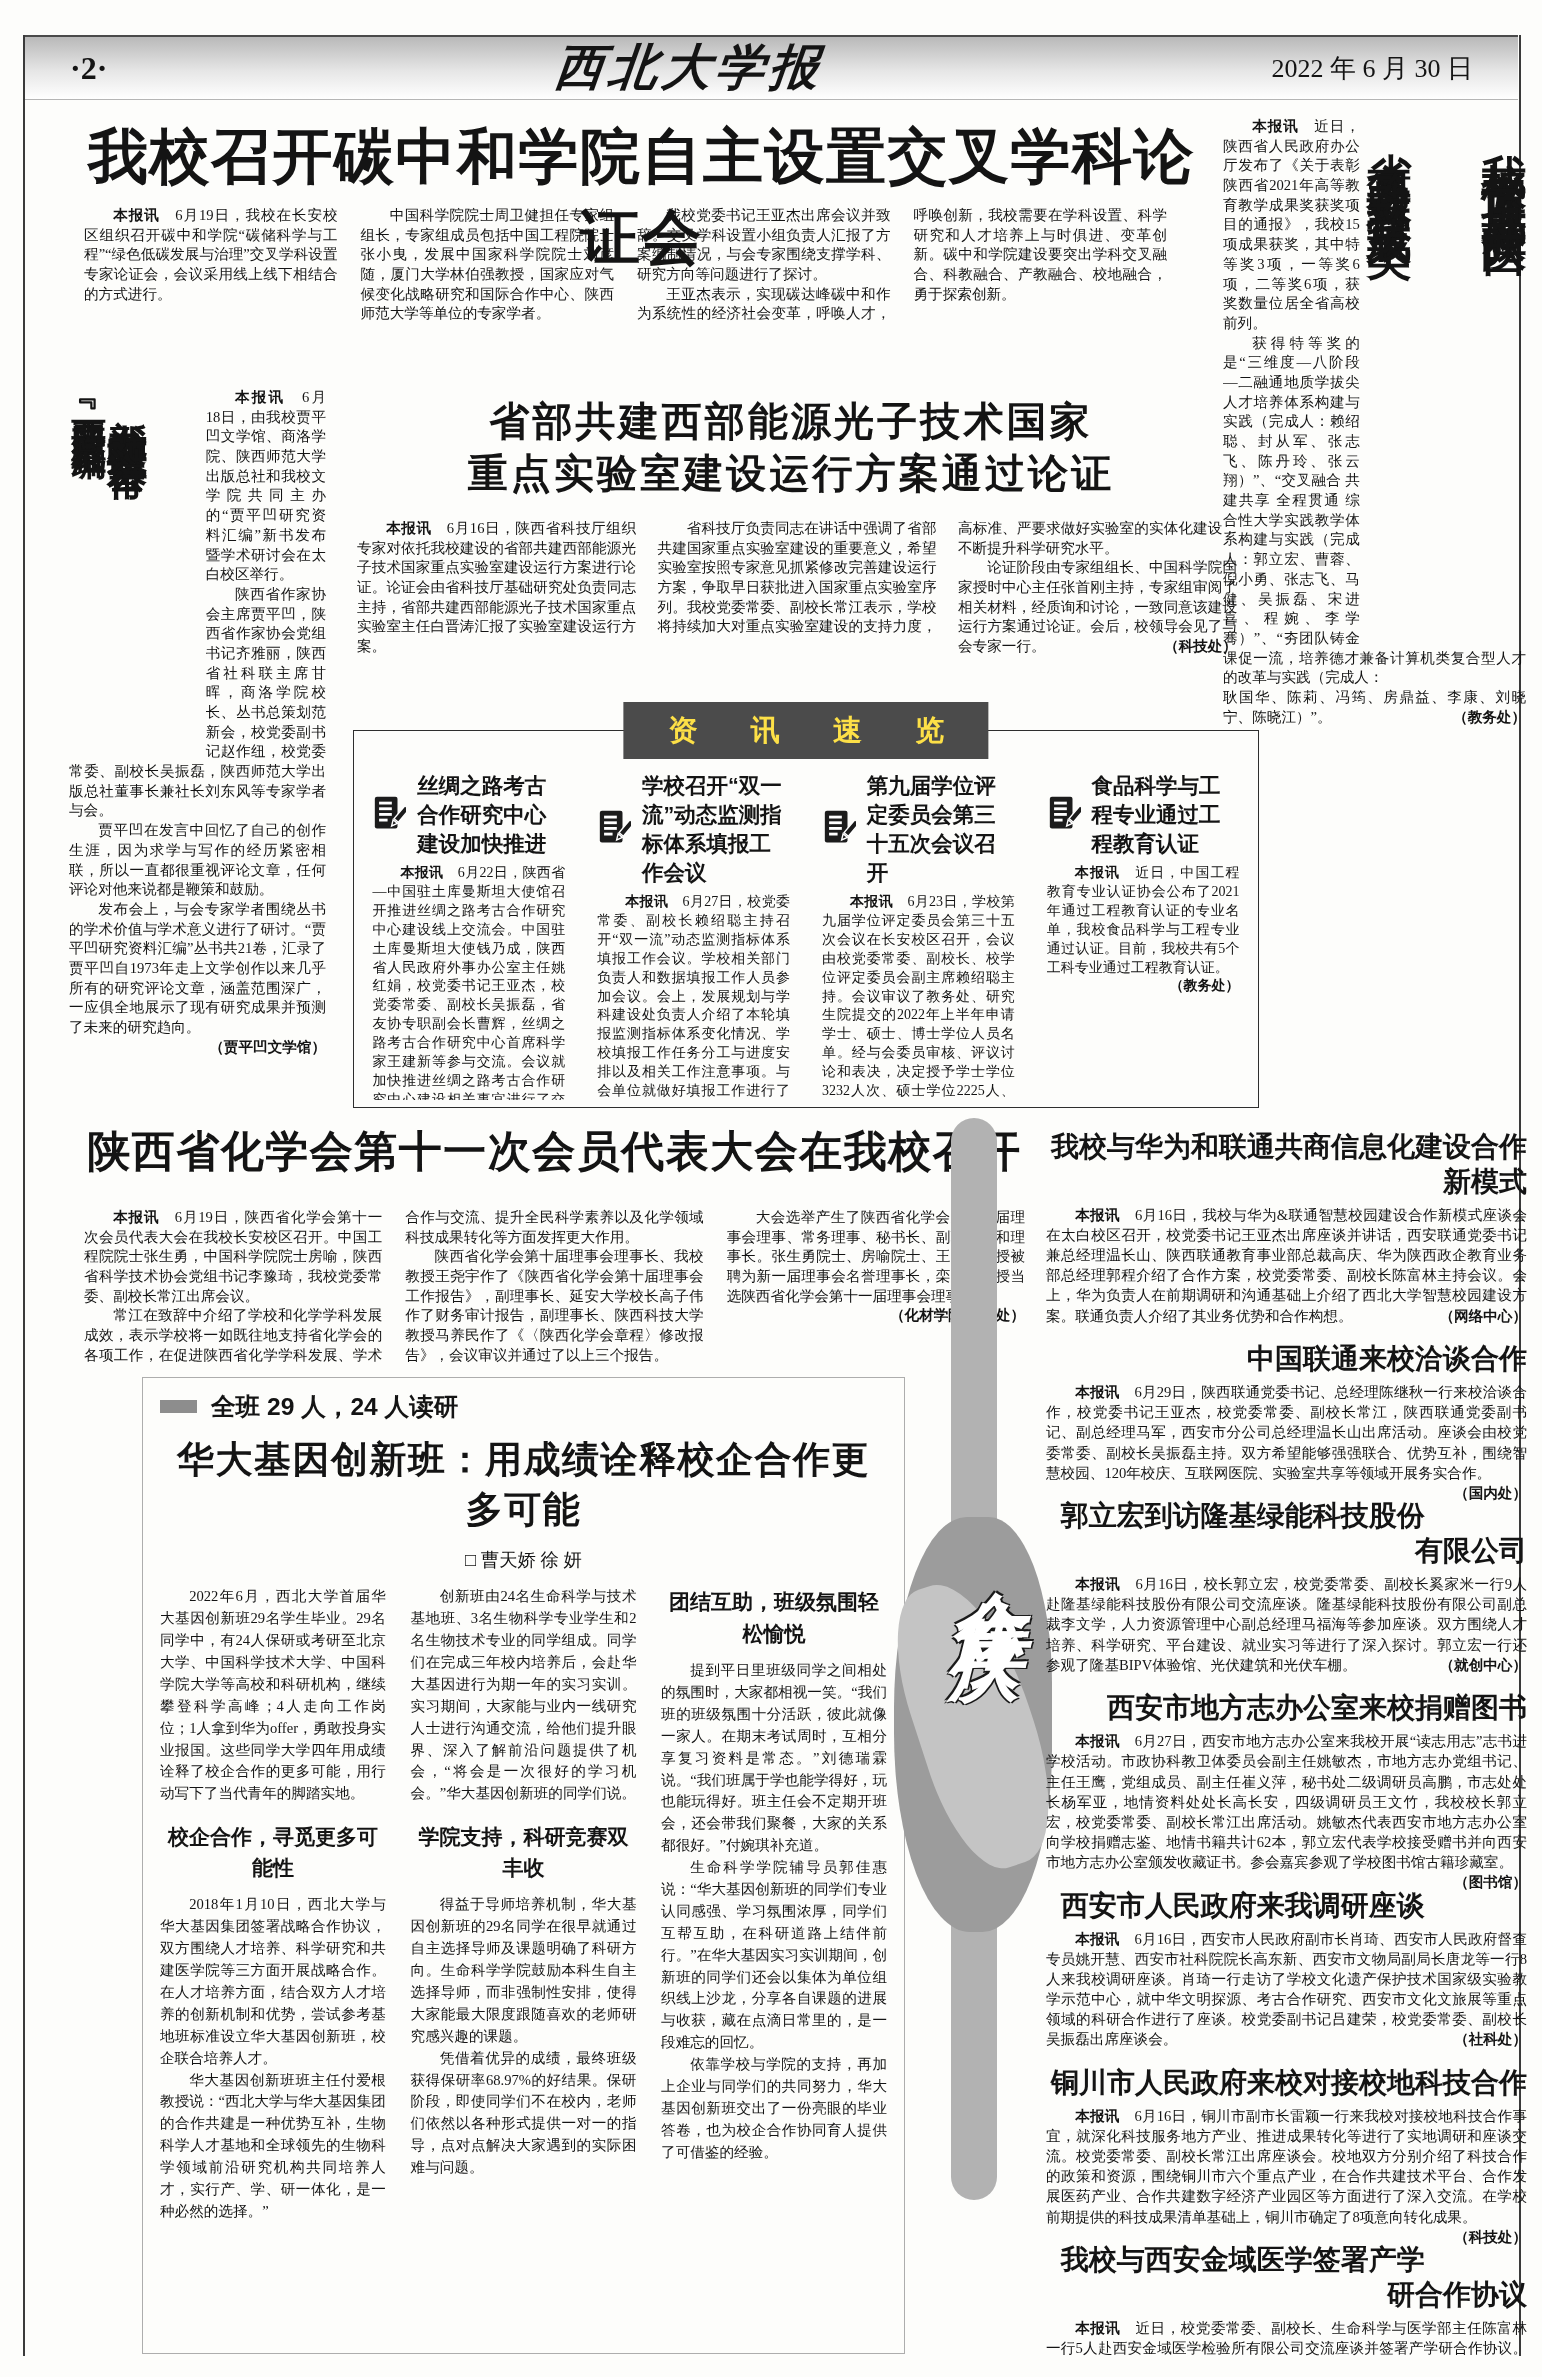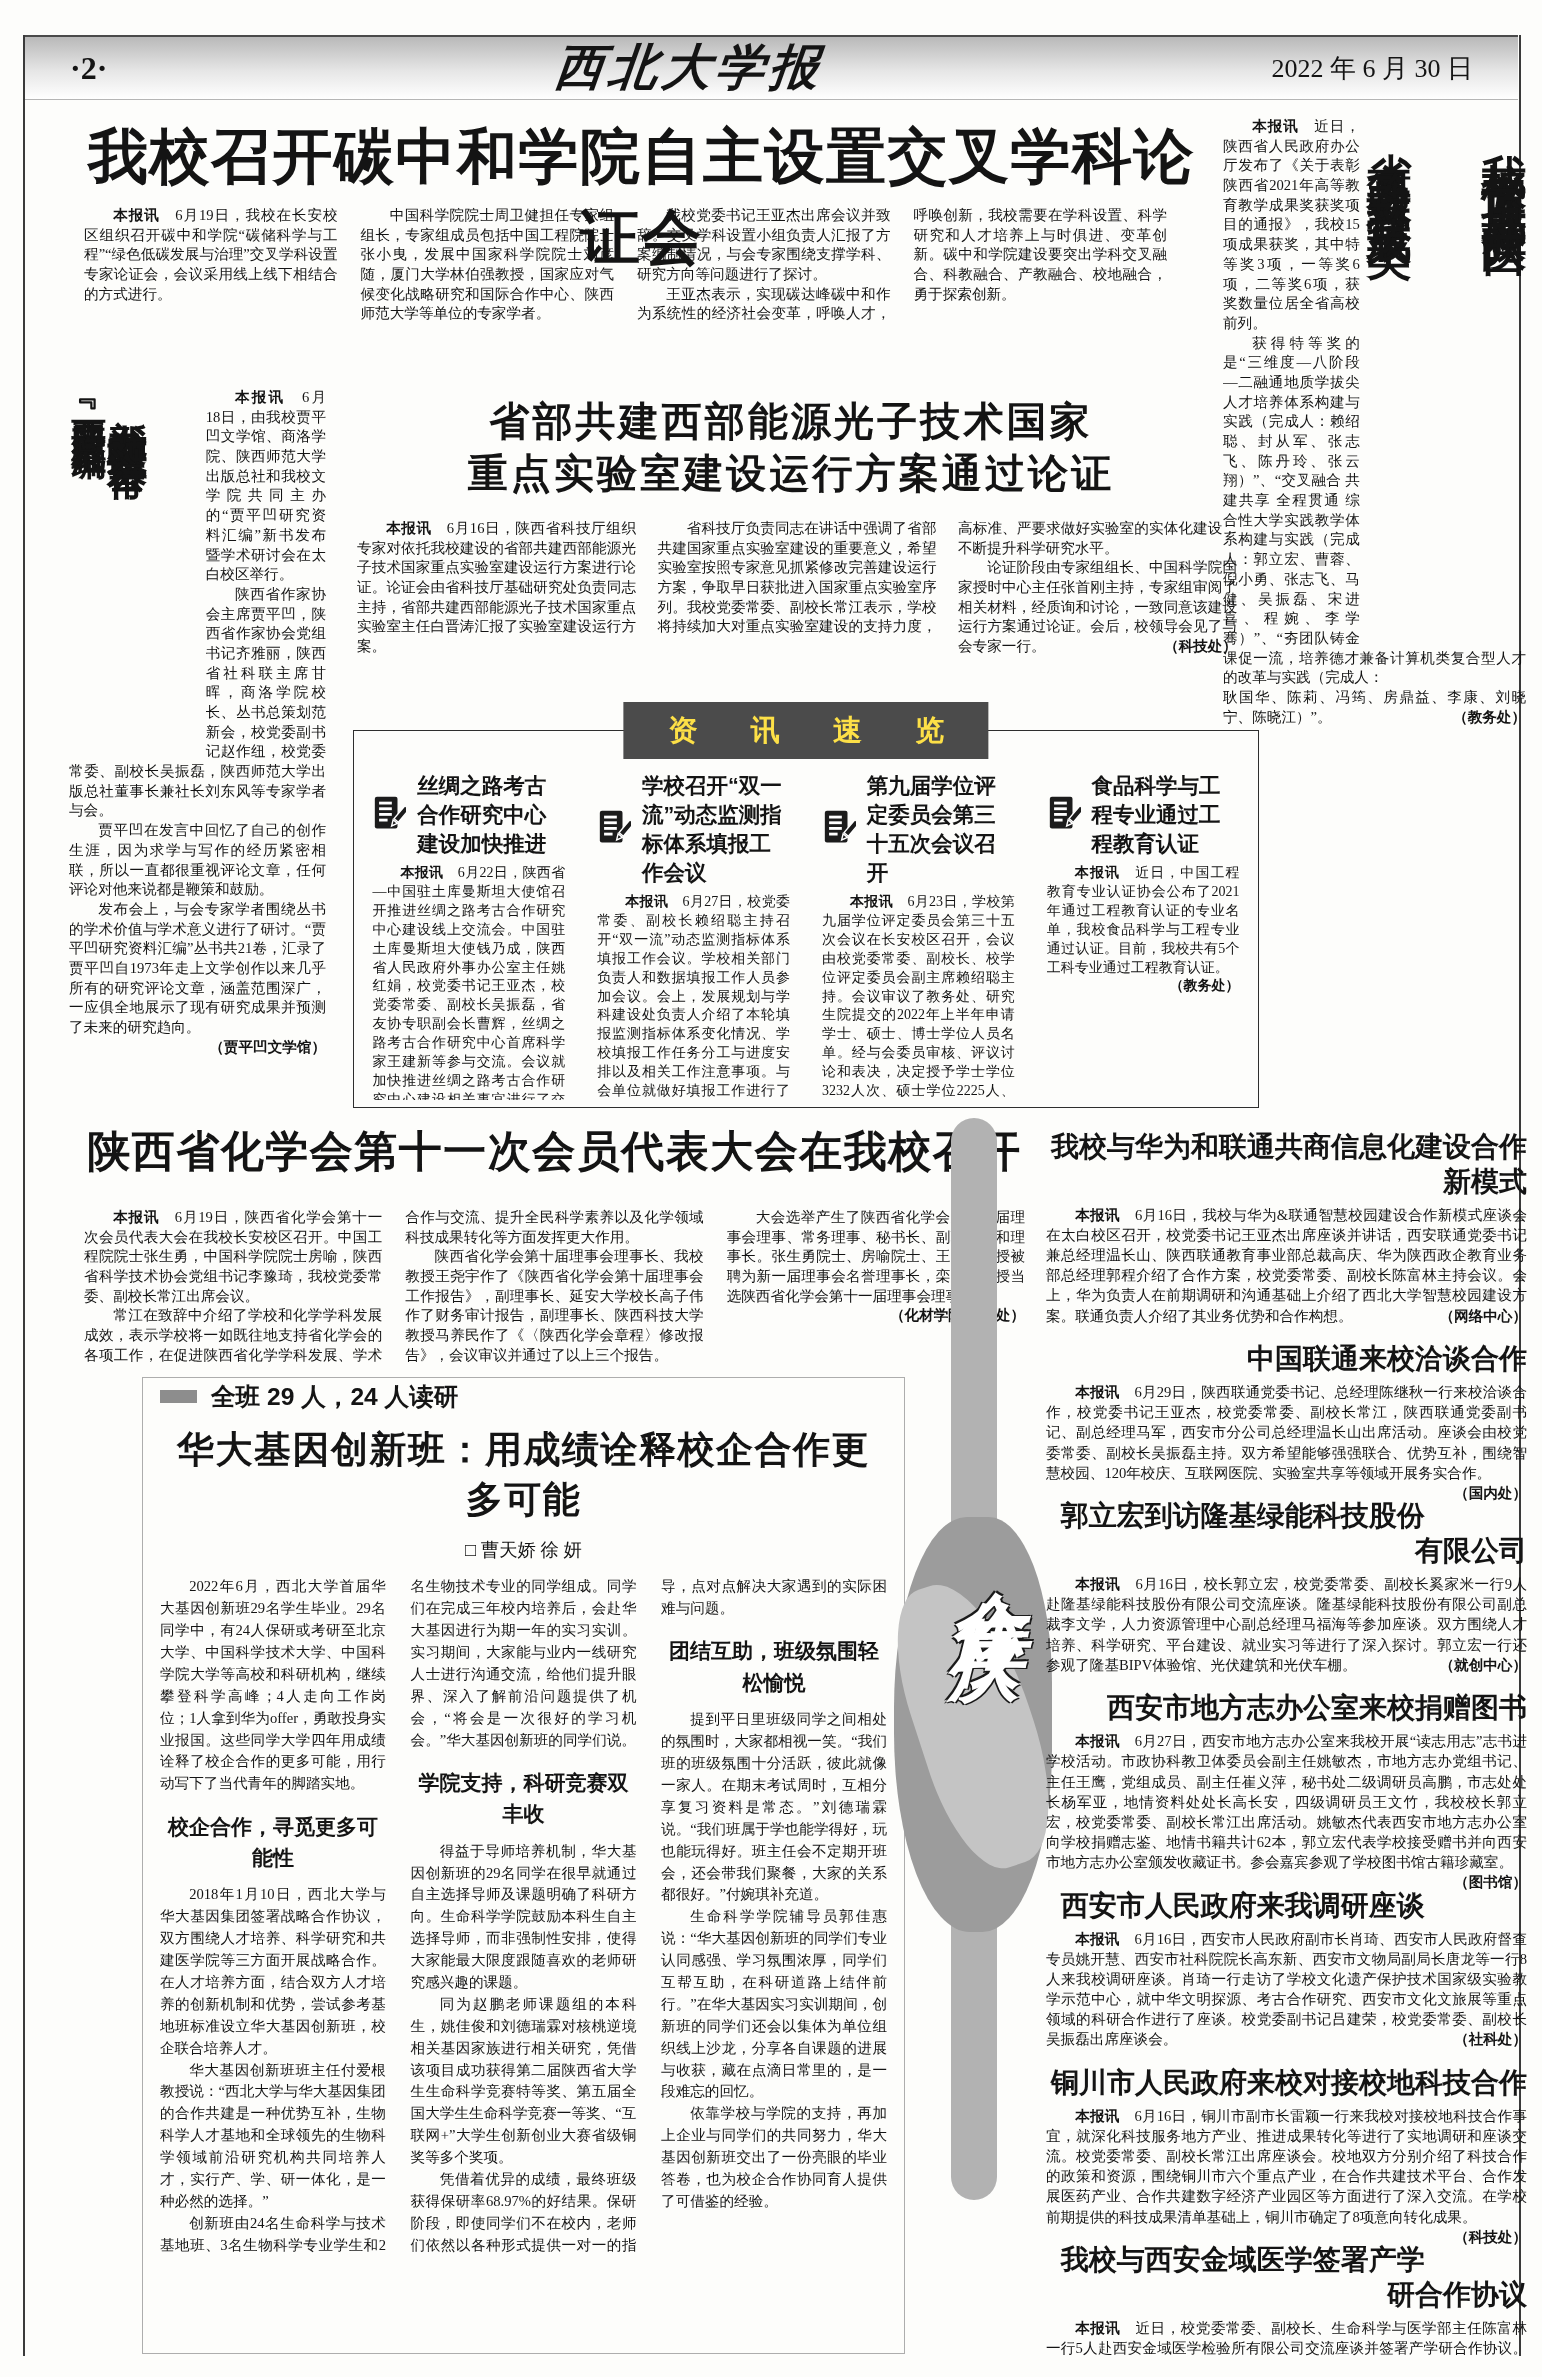--- a/index.html
+++ b/index.html
@@ -62,21 +62,21 @@
   .brief-body{font-size:14px;line-height:1.35;}
 
   
   .hl-chem{position:absolute;left:84px;top:1123px;width:941px;text-align:center;
            font-weight:900;font-size:43px;letter-spacing:1.5px;}
   .chem-body{position:absolute;left:84px;top:1208px;width:941px;height:163px;
              column-count:3;column-gap:23px;font-size:14.6px;line-height:1.35;overflow:hidden;}
 
   
   .bgi{position:absolute;left:142px;top:1377px;width:763px;height:977px;border:0.8px solid #adadad;
-       box-sizing:border-box;padding:2px 17px;}
+       box-sizing:border-box;padding:12px 17px;}
   .kicker{font-family:"Liberation Sans",sans-serif;font-weight:700;font-size:24.6px;display:flex;align-items:center;}
   .kicker-bullet{display:inline-block;width:37px;height:12.3px;background:#8d8d8d;margin-right:14px;}
   .hl-bgi{text-align:center;font-family:"Liberation Sans",sans-serif;font-weight:700;font-size:37px;
           letter-spacing:1.5px;margin-top:12px;}
   .byline{text-align:center;font-size:18.4px;margin:12.3px 0 14px;}
   .bgi-body{column-count:3;column-gap:24.6px;height:774px;font-size:14.6px;line-height:1.5;overflow:hidden;}
   .bgi-body h4{font-family:"Liberation Sans",sans-serif;font-size:21px;text-align:center;margin:15.4px 0 10.8px;}
 
   
   .banner{position:absolute;left:911px;top:1118px;width:126px;height:1082px;}
@@ -250,21 +250,20 @@
     <div class="hl-bgi">华大基因创新班：用成绩诠释校企合作更多可能</div>
     <div class="byline">□ 曹天娇 徐 妍</div>
     <div class="bgi-body btext">
       <p>2022年6月，西北大学首届华大基因创新班29名学生毕业。29名同学中，有24人保研或考研至北京大学、中国科学技术大学、中国科学院大学等高校和科研机构，继续攀登科学高峰；4人走向工作岗位；1人拿到华为offer，勇敢投身实业报国。这些同学大学四年用成绩诠释了校企合作的更多可能，用行动写下了当代青年的脚踏实地。</p>
       <h4>校企合作，寻觅更多可能性</h4>
       <p>2018年1月10日，西北大学与华大基因集团签署战略合作协议，双方围绕人才培养、科学研究和共建医学院等三方面开展战略合作。在人才培养方面，结合双方人才培养的创新机制和优势，尝试参考基地班标准设立华大基因创新班，校企联合培养人才。</p>
       <p>华大基因创新班班主任付爱根教授说：“西北大学与华大基因集团的合作共建是一种优势互补，生物科学人才基地和全球领先的生物科学领域前沿研究机构共同培养人才，实行产、学、研一体化，是一种必然的选择。”</p>
       <p>创新班由24名生命科学与技术基地班、3名生物科学专业学生和2名生物技术专业的同学组成。同学们在完成三年校内培养后，会赴华大基因进行为期一年的实习实训。实习期间，大家能与业内一线研究人士进行沟通交流，给他们提升眼界、深入了解前沿问题提供了机会，“将会是一次很好的学习机会。”华大基因创新班的同学们说。</p>
       <h4>学院支持，科研竞赛双丰收</h4>
       <p>得益于导师培养机制，华大基因创新班的29名同学在很早就通过自主选择导师及课题明确了科研方向。生命科学学院鼓励本科生自主选择导师，而非强制性安排，使得大家能最大限度跟随喜欢的老师研究感兴趣的课题。</p>
-      <p>同为赵鹏老师课题组的本科生，姚佳俊和刘德瑞霖对核桃逆境相关基因家族进行相关研究，凭借该项目成功获得第二届陕西省大学生生命科学竞赛特等奖、第五届全国大学生生命科学竞赛一等奖、“互联网+”大学生创新创业大赛省级铜奖等多个奖项。</p>
       <p>凭借着优异的成绩，最终班级获得保研率68.97%的好结果。保研阶段，即使同学们不在校内，老师们依然以各种形式提供一对一的指导，点对点解决大家遇到的实际困难与问题。</p>
       <h4>团结互助，班级氛围轻松愉悦</h4>
       <p>提到平日里班级同学之间相处的氛围时，大家都相视一笑。“我们班的班级氛围十分活跃，彼此就像一家人。在期末考试周时，互相分享复习资料是常态。”刘德瑞霖说。“我们班属于学也能学得好，玩也能玩得好。班主任会不定期开班会，还会带我们聚餐，大家的关系都很好。”付婉琪补充道。</p>
       <p>生命科学学院辅导员郭佳惠说：“华大基因创新班的同学们专业认同感强、学习氛围浓厚，同学们互帮互助，在科研道路上结伴前行。”在华大基因实习实训期间，创新班的同学们还会以集体为单位组织线上沙龙，分享各自课题的进展与收获，藏在点滴日常里的，是一段难忘的回忆。</p>
       <p>依靠学校与学院的支持，再加上企业与同学们的共同努力，华大基因创新班交出了一份亮眼的毕业答卷，也为校企合作协同育人提供了可借鉴的经验。</p>
     </div>
   </div>
 
   <div class="banner">
     <div class="ribbon"></div>

